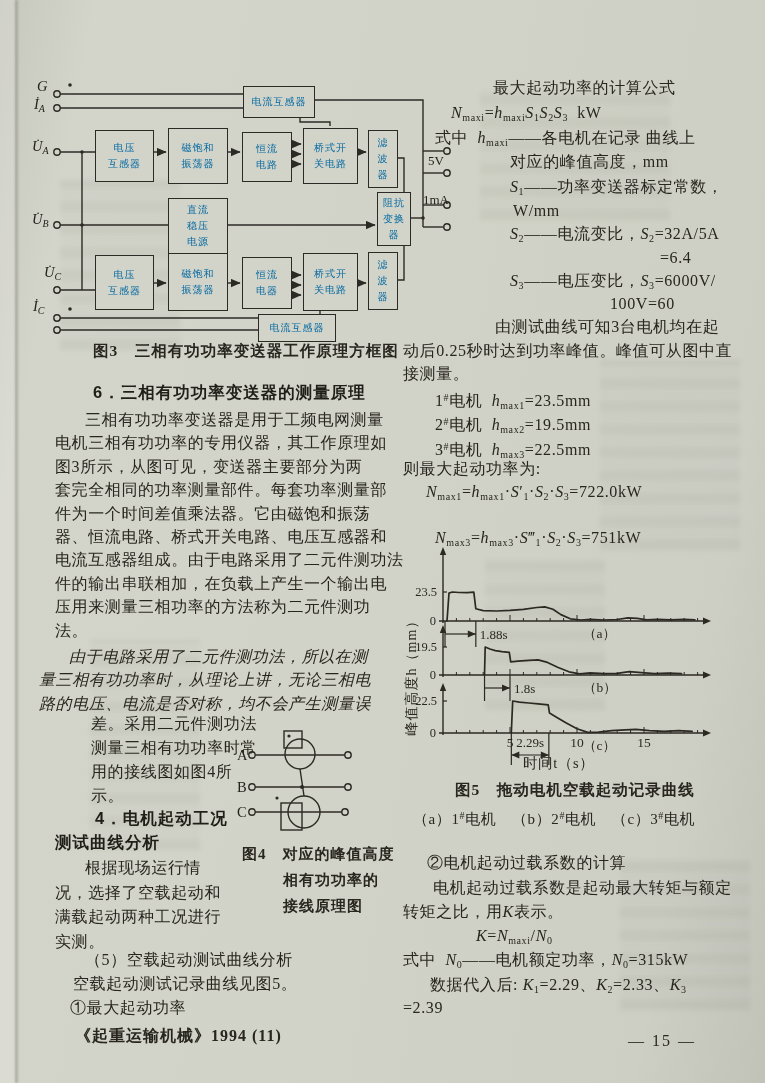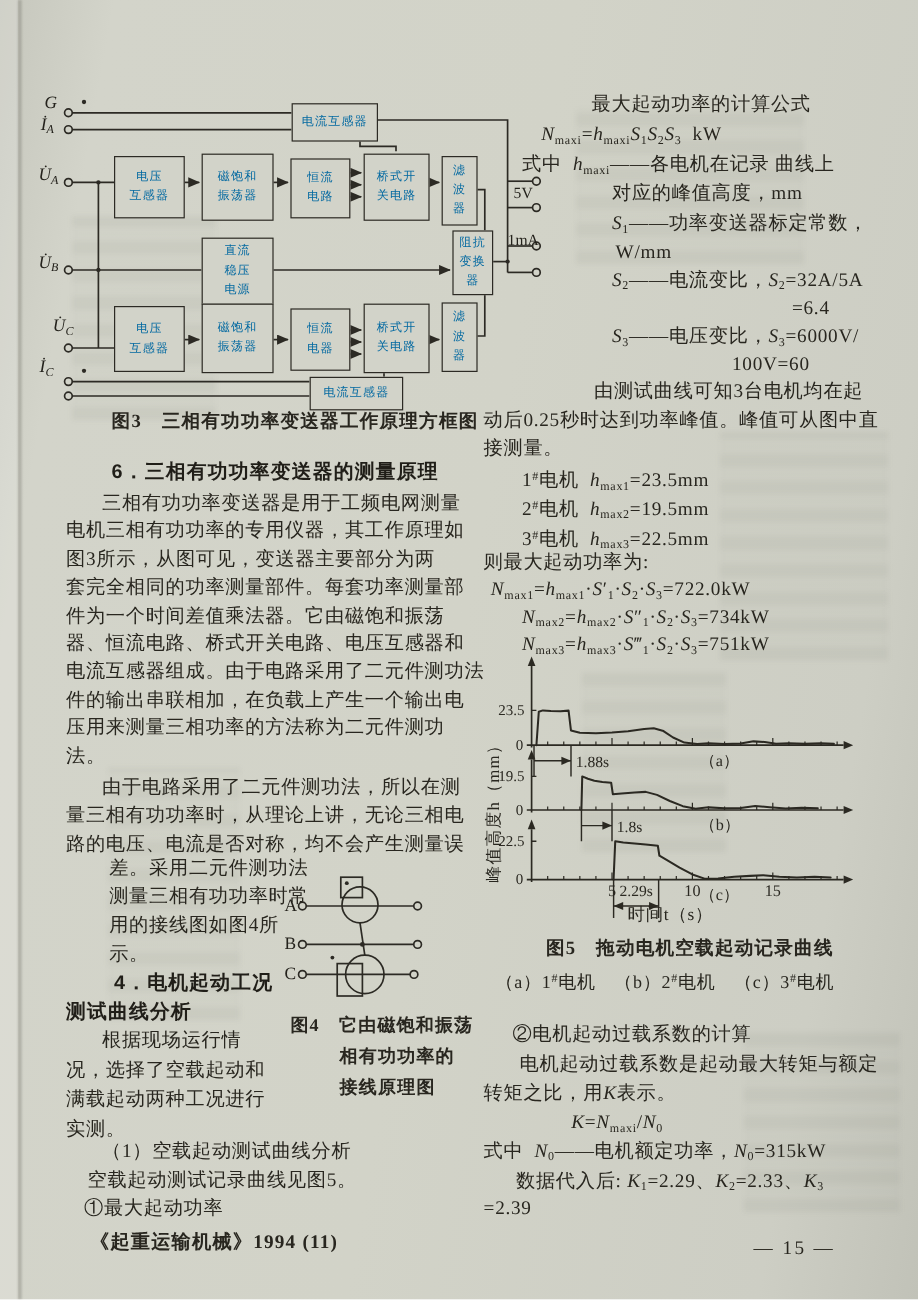--- a/index.html
+++ b/index.html
@@ -166,21 +166,21 @@
     <div>图3所示，从图可见，变送器主要部分为两</div>
     <div>套完全相同的功率测量部件。每套功率测量部</div>
     <div>件为一个时间差值乘法器。它由磁饱和振荡</div>
     <div>器、恒流电路、桥式开关电路、电压互感器和</div>
     <div>电流互感器组成。由于电路采用了二元件测功法</div>
     <div>件的输出串联相加，在负载上产生一个输出电</div>
     <div>压用来测量三相功率的方法称为二元件测功</div>
     <div>法。</div>
   </div>
 
-  <div class="para" style="left:55px;top:645px;width:345px;">
+  <div class="para" style="left:39px;top:645px;width:345px;font-style:italic;">
     <div class="ind">由于电路采用了二元件测功法，所以在测</div>
     <div>量三相有功功率时，从理论上讲，无论三相电</div>
     <div>路的电压、电流是否对称，均不会产生测量误</div>
   </div>
 
   <div class="para" style="left:55px;top:712px;width:180px;line-height:24px;margin-left:36px;">
     <div>差。采用二元件测功法</div>
     <div>测量三相有功功率时常</div>
     <div>用的接线图如图4所</div>
     <div>示。</div>
@@ -189,52 +189,51 @@
   <div class="hd" style="left:95px;top:808px;">4．电机起动工况</div>
   <div class="hd" style="left:55px;top:832px;">测试曲线分析</div>
 
   <div class="para" style="left:55px;top:856px;width:180px;line-height:24.5px;">
     <div class="ind">根据现场运行情</div>
     <div>况，选择了空载起动和</div>
     <div>满载起动两种工况进行</div>
     <div>实测。</div>
   </div>
 
-  <div class="ln" style="left:85px;top:950px;">（1）空载起动测试曲线分析</div>
+  <div class="ln" style="left:85px;top:950px;">（5）空载起动测试曲线分析</div>
   <div class="ln" style="left:73px;top:974px;">空载起动测试记录曲线见图5。</div>
   <div class="ln" style="left:70px;top:998px;">①最大起动功率</div>
 
   <div class="ln" style="left:75px;top:1026px;font-weight:bold;letter-spacing:1px;">《起重运输机械》1994 (11)</div>
 
   <div class="term" style="left:237px;top:747px;font-style:normal;">A</div>
   <div class="term" style="left:237px;top:779px;font-style:normal;">B</div>
   <div class="term" style="left:237px;top:804px;font-style:normal;">C</div>
-  <div class="cap" style="left:242px;top:845px;font-size:15px;">图4　它由磁饱和振荡</div>
+  <div class="cap" style="left:242px;top:845px;font-size:15px;">图4　对应的峰值高度</div>
   <div class="cap" style="left:283px;top:871px;font-size:15px;">相有功功率的</div>
   <div class="cap" style="left:283px;top:897px;font-size:15px;">接线原理图</div>
 
   <div class="ln" style="left:493px;top:78px;">最大起动功率的计算公式</div>
   <div class="ln" style="left:451px;top:103px;"><i>N</i><sub>maxi</sub>=<i>h</i><sub>maxi</sub><i>S</i><sub>1</sub><i>S</i><sub>2</sub><i>S</i><sub>3</sub>&nbsp;&nbsp;kW</div>
   <div class="ln" style="left:435px;top:128px;">式中&nbsp;&nbsp;<i>h</i><sub>maxi</sub>——各电机在记录 曲线上</div>
   <div class="ln" style="left:510px;top:152px;">对应的峰值高度，mm</div>
   <div class="ln" style="left:510px;top:177px;"><i>S</i><sub>1</sub>——功率变送器标定常数，</div>
   <div class="ln" style="left:513px;top:201px;">W/mm</div>
   <div class="ln" style="left:510px;top:224px;"><i>S</i><sub>2</sub>——电流变比，<i>S</i><sub>2</sub>=32A/5A</div>
   <div class="ln" style="left:660px;top:248px;">=6.4</div>
   <div class="ln" style="left:510px;top:271px;"><i>S</i><sub>3</sub>——电压变比，<i>S</i><sub>3</sub>=6000V/</div>
   <div class="ln" style="left:610px;top:294px;">100V=60</div>
   <div class="ln" style="left:495px;top:317px;">由测试曲线可知3台电机均在起</div>
   <div class="ln" style="left:403px;top:341px;">动后0.25秒时达到功率峰值。峰值可从图中直</div>
   <div class="ln" style="left:403px;top:364px;">接测量。</div>
   <div class="ln" style="left:435px;top:388px;">1<sup>#</sup>电机&nbsp;&nbsp;<i>h</i><sub>max1</sub>=23.5mm</div>
   <div class="ln" style="left:435px;top:412px;">2<sup>#</sup>电机&nbsp;&nbsp;<i>h</i><sub>max2</sub>=19.5mm</div>
   <div class="ln" style="left:435px;top:437px;">3<sup>#</sup>电机&nbsp;&nbsp;<i>h</i><sub>max3</sub>=22.5mm</div>
   <div class="ln" style="left:403px;top:459px;">则最大起动功率为:</div>
-  <div class="ln" style="left:409px;top:482px;font-family:Liberation Serif, serif;"><i>N</i><sub>max1</sub>=<i>h</i><sub>max1</sub>·<i>S</i>′<sub>1</sub>·<i>S</i><sub>2</sub>·<i>S</i><sub>3</sub>=722.0kW</div>
-  <div class="ln" style="left:435px;top:505px;"><i>N</i><sub>max2</sub>=<i>h</i><sub>max2</sub>·<i>S</i>″<sub>1</sub>·<i>S</i><sub>2</sub>·<i>S</i><sub>3</sub>=734kW</div>
+  <div class="ln" style="left:426px;top:482px;font-family:Liberation Serif, serif;"><i>N</i><sub>max1</sub>=<i>h</i><sub>max1</sub>·<i>S</i>′<sub>1</sub>·<i>S</i><sub>2</sub>·<i>S</i><sub>3</sub>=722.0kW</div>
   <div class="ln" style="left:435px;top:528px;"><i>N</i><sub>max3</sub>=<i>h</i><sub>max3</sub>·<i>S</i>‴<sub>1</sub>·<i>S</i><sub>2</sub>·<i>S</i><sub>3</sub>=751kW</div>
 
   <div class="ylab">峰值高度h（mm）</div>
   <svg id="fig5-svg" style="left:405px;top:543px;" width="360" height="240" viewBox="0 0 360 240">
       <line x1="34" y1="78" x2="298" y2="78" stroke="#2b2922" stroke-width="1.4"></line>
       <polygon points="306,78 298,74.6 298,81.4" fill="#2b2922"></polygon>
       <line x1="38" y1="80" x2="38" y2="12" stroke="#2b2922" stroke-width="1.4"></line>
       <polygon points="38,4 34.8,12 41.2,12" fill="#2b2922"></polygon>
       <line x1="51.4" y1="78" x2="51.4" y2="75" stroke="#2b2922" stroke-width="1"></line>
       <line x1="64.8" y1="78" x2="64.8" y2="75" stroke="#2b2922" stroke-width="1"></line>

